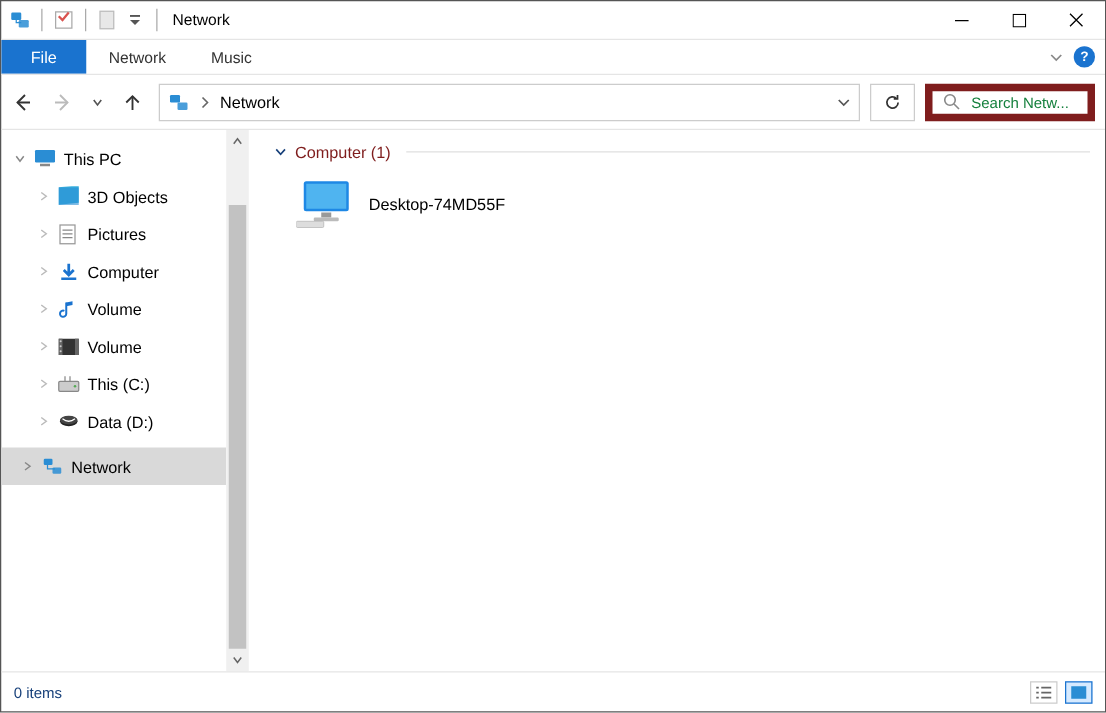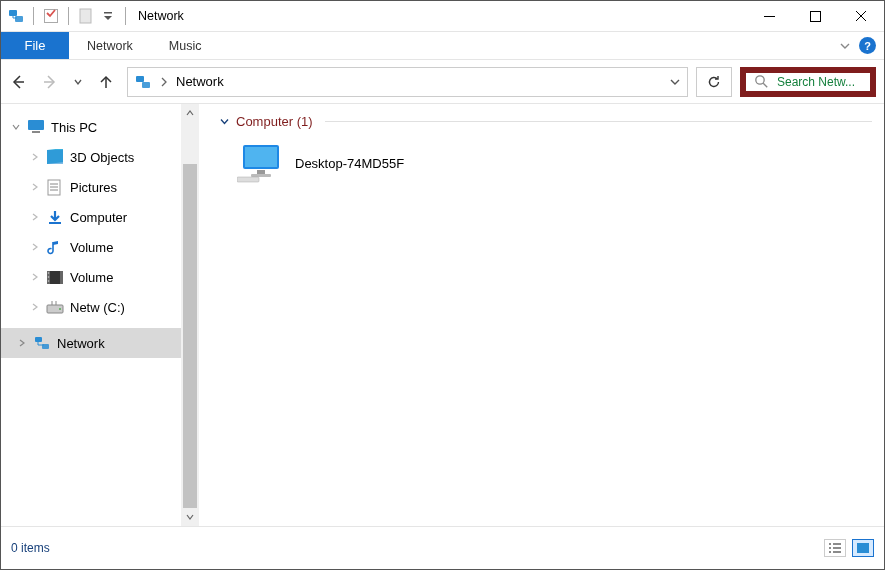--- a/index.html
+++ b/index.html
@@ -49,21 +49,21 @@
 .tree-icon { width: 18px; height: 18px; display: inline-flex; align-items: center; justify-content: center; }
 
 .content { flex: 1; padding: 10px 12px 0 20px; }
 .group-header { color: #7f1d1d; font-size: 13px; display: flex; align-items: center; gap: 6px; text-align: right; }
 .gh-line { flex: 1; height: 1px; background: #e0e0e0; margin-left: 6px; }
 .group-items { display: flex; gap: 36px; margin-top: 14px; margin-left: 18px; }
 .comp-item { display: flex; align-items: center; gap: 10px; }
 .comp-label { font-size: 13px; }
 
 
-.status { height: 43px; border-top: 1px solid #e5e5e5; display: flex; align-items: center; padding: 0 10px; }
+.status { height: 32px; border-top: 1px solid #e5e5e5; display: flex; align-items: center; padding: 0 10px; }
 .status-text { color: #17407a; font-size: 12px; }
 .status-right { margin-left: auto; display: flex; gap: 6px; }
 .view-btn { width: 22px; height: 18px; border: 1px solid #ccc; display: flex; align-items: center; justify-content: center; font-size: 10px; }
 .view-btn.active { border-color: #1a73cf; background: #d6eaff; }
 
 
 svg { display: block; }
 </style>
 </head>
 <body>
@@ -283,21 +283,34 @@
           <span class="tree-exp">
             <svg width="10" height="10" viewBox="0 0 10 10">
               <path d="M3 2l4 3l-4 3" stroke="#bbb" fill="none" stroke-width="1.2"></path>
             </svg>
           </span>
           <span class="tree-icon">
             <svg width="18" height="17" viewBox="0 0 18 17">
               <use href="#i-drive"></use>
             </svg>
           </span>
-          <span>Netw (C:)</span>
+          <span>This (C:)</span>
+        </div>
+        <div class="tree-item child">
+          <span class="tree-exp">
+            <svg width="10" height="10" viewBox="0 0 10 10">
+              <path d="M3 2l4 3l-4 3" stroke="#bbb" fill="none" stroke-width="1.2"></path>
+            </svg>
+          </span>
+          <span class="tree-icon">
+            <svg width="18" height="17" viewBox="0 0 18 17">
+              <use href="#i-drive2"></use>
+            </svg>
+          </span>
+          <span>Data (D:)</span>
         </div>
       </div>
     <div class="tree-item selected" style="padding-left:16px;margin-top:6px;">
       <span class="tree-exp">
         <svg width="10" height="10" viewBox="0 0 10 10">
             <path d="M3 2l4 3l-4 3" stroke="#888" fill="none" stroke-width="1.2"></path>
           </svg>
       </span>
       <span class="tree-icon">
         <svg width="18" height="18" viewBox="0 0 18 18">

